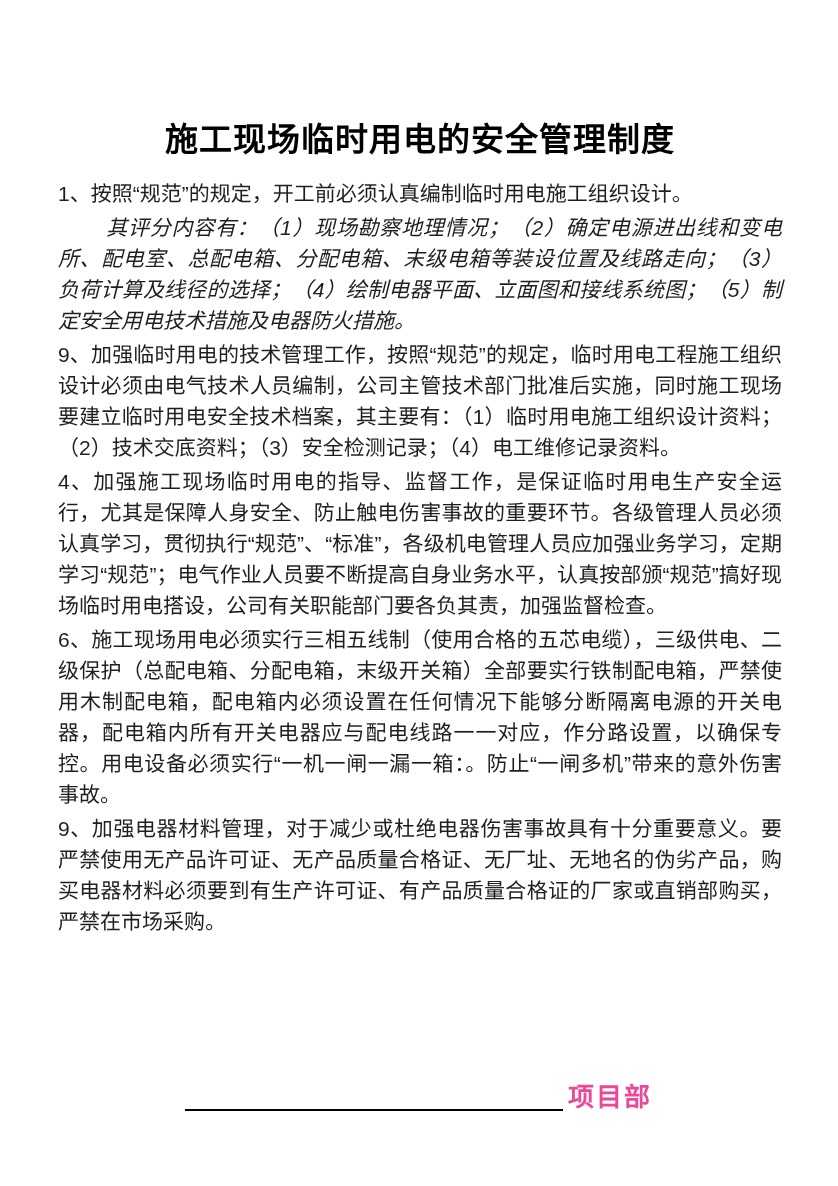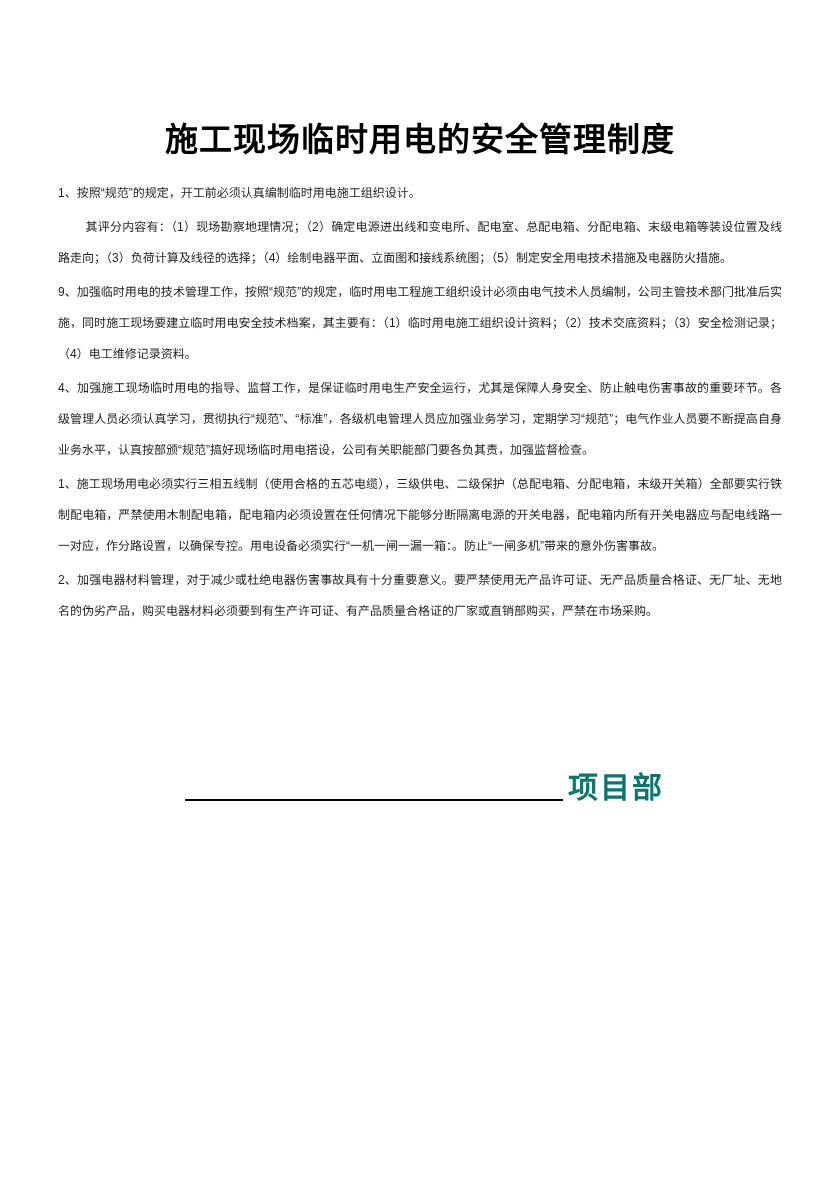--- a/index.html
+++ b/index.html
@@ -24,29 +24,30 @@
     text-align: center;
     font-family: "Liberation Serif", serif;
     font-weight: bold;
     font-size: 33px;
     line-height: 40px;
     letter-spacing: 1px;
     color: #000000;
   }
   .doc-paragraph {
     margin: 0 0 3px 0;
-    font-size: 12px;
+    font-size: 21px;
     line-height: 31px;
     text-align: justify;
     text-justify: inter-ideograph;
     word-break: break-all;
     color: #1f1f1f;
   }
   .doc-paragraph.indent {
     text-indent: 2.3em;
+    font-style: italic;
   }
   .signature-row {
     margin-top: 146px;
     display: flex;
     align-items: flex-end;
     white-space: nowrap;
   }
   .sig-line {
     display: inline-block;
     width: 378px;
@@ -54,43 +55,43 @@
     border-bottom: 2px solid #000000;
     margin-left: 127px;
     margin-bottom: 3px;
   }
   .sig-label {
     display: inline-block;
     margin-left: 5px;
     margin-bottom: 1px;
     font-family: "Liberation Serif", serif;
     font-weight: bold;
-    font-size: 30px;
+    font-size: 26px;
     line-height: 30px;
     letter-spacing: 2px;
-    color: #0f766e;
+    color: #ec4899;
   }
 </style>
 </head>
 <body>
 
 <div class="page">
 
   <h1 class="doc-title">施工现场临时用电的安全管理制度</h1>
 
   <p class="doc-paragraph">1、按照“规范”的规定，开工前必须认真编制临时用电施工组织设计。</p>
 
   <p class="doc-paragraph indent">其评分内容有：（1）现场勘察地理情况；（2）确定电源进出线和变电所、配电室、总配电箱、分配电箱、末级电箱等装设位置及线路走向；（3）负荷计算及线径的选择；（4）绘制电器平面、立面图和接线系统图；（5）制定安全用电技术措施及电器防火措施。</p>
 
   <p class="doc-paragraph">9、加强临时用电的技术管理工作，按照“规范”的规定，临时用电工程施工组织设计必须由电气技术人员编制，公司主管技术部门批准后实施，同时施工现场要建立临时用电安全技术档案，其主要有：（1）临时用电施工组织设计资料；（2）技术交底资料；（3）安全检测记录；（4）电工维修记录资料。</p>
 
   <p class="doc-paragraph">4、加强施工现场临时用电的指导、监督工作，是保证临时用电生产安全运行，尤其是保障人身安全、防止触电伤害事故的重要环节。各级管理人员必须认真学习，贯彻执行“规范”、“标准”，各级机电管理人员应加强业务学习，定期学习“规范”；电气作业人员要不断提高自身业务水平，认真按部颁“规范”搞好现场临时用电搭设，公司有关职能部门要各负其责，加强监督检查。</p>
 
-  <p class="doc-paragraph">1、施工现场用电必须实行三相五线制（使用合格的五芯电缆），三级供电、二级保护（总配电箱、分配电箱，末级开关箱）全部要实行铁制配电箱，严禁使用木制配电箱，配电箱内必须设置在任何情况下能够分断隔离电源的开关电器，配电箱内所有开关电器应与配电线路一一对应，作分路设置，以确保专控。用电设备必须实行“一机一闸一漏一箱：。防止“一闸多机”带来的意外伤害事故。</p>
+  <p class="doc-paragraph">6、施工现场用电必须实行三相五线制（使用合格的五芯电缆），三级供电、二级保护（总配电箱、分配电箱，末级开关箱）全部要实行铁制配电箱，严禁使用木制配电箱，配电箱内必须设置在任何情况下能够分断隔离电源的开关电器，配电箱内所有开关电器应与配电线路一一对应，作分路设置，以确保专控。用电设备必须实行“一机一闸一漏一箱：。防止“一闸多机”带来的意外伤害事故。</p>
 
-  <p class="doc-paragraph">2、加强电器材料管理，对于减少或杜绝电器伤害事故具有十分重要意义。要严禁使用无产品许可证、无产品质量合格证、无厂址、无地名的伪劣产品，购买电器材料必须要到有生产许可证、有产品质量合格证的厂家或直销部购买，严禁在市场采购。</p>
+  <p class="doc-paragraph">9、加强电器材料管理，对于减少或杜绝电器伤害事故具有十分重要意义。要严禁使用无产品许可证、无产品质量合格证、无厂址、无地名的伪劣产品，购买电器材料必须要到有生产许可证、有产品质量合格证的厂家或直销部购买，严禁在市场采购。</p>
 
   <div class="signature-row">
     <span class="sig-line"></span>
     <span class="sig-label">项目部</span>
   </div>
 
 </div>
 
 </body></html>

